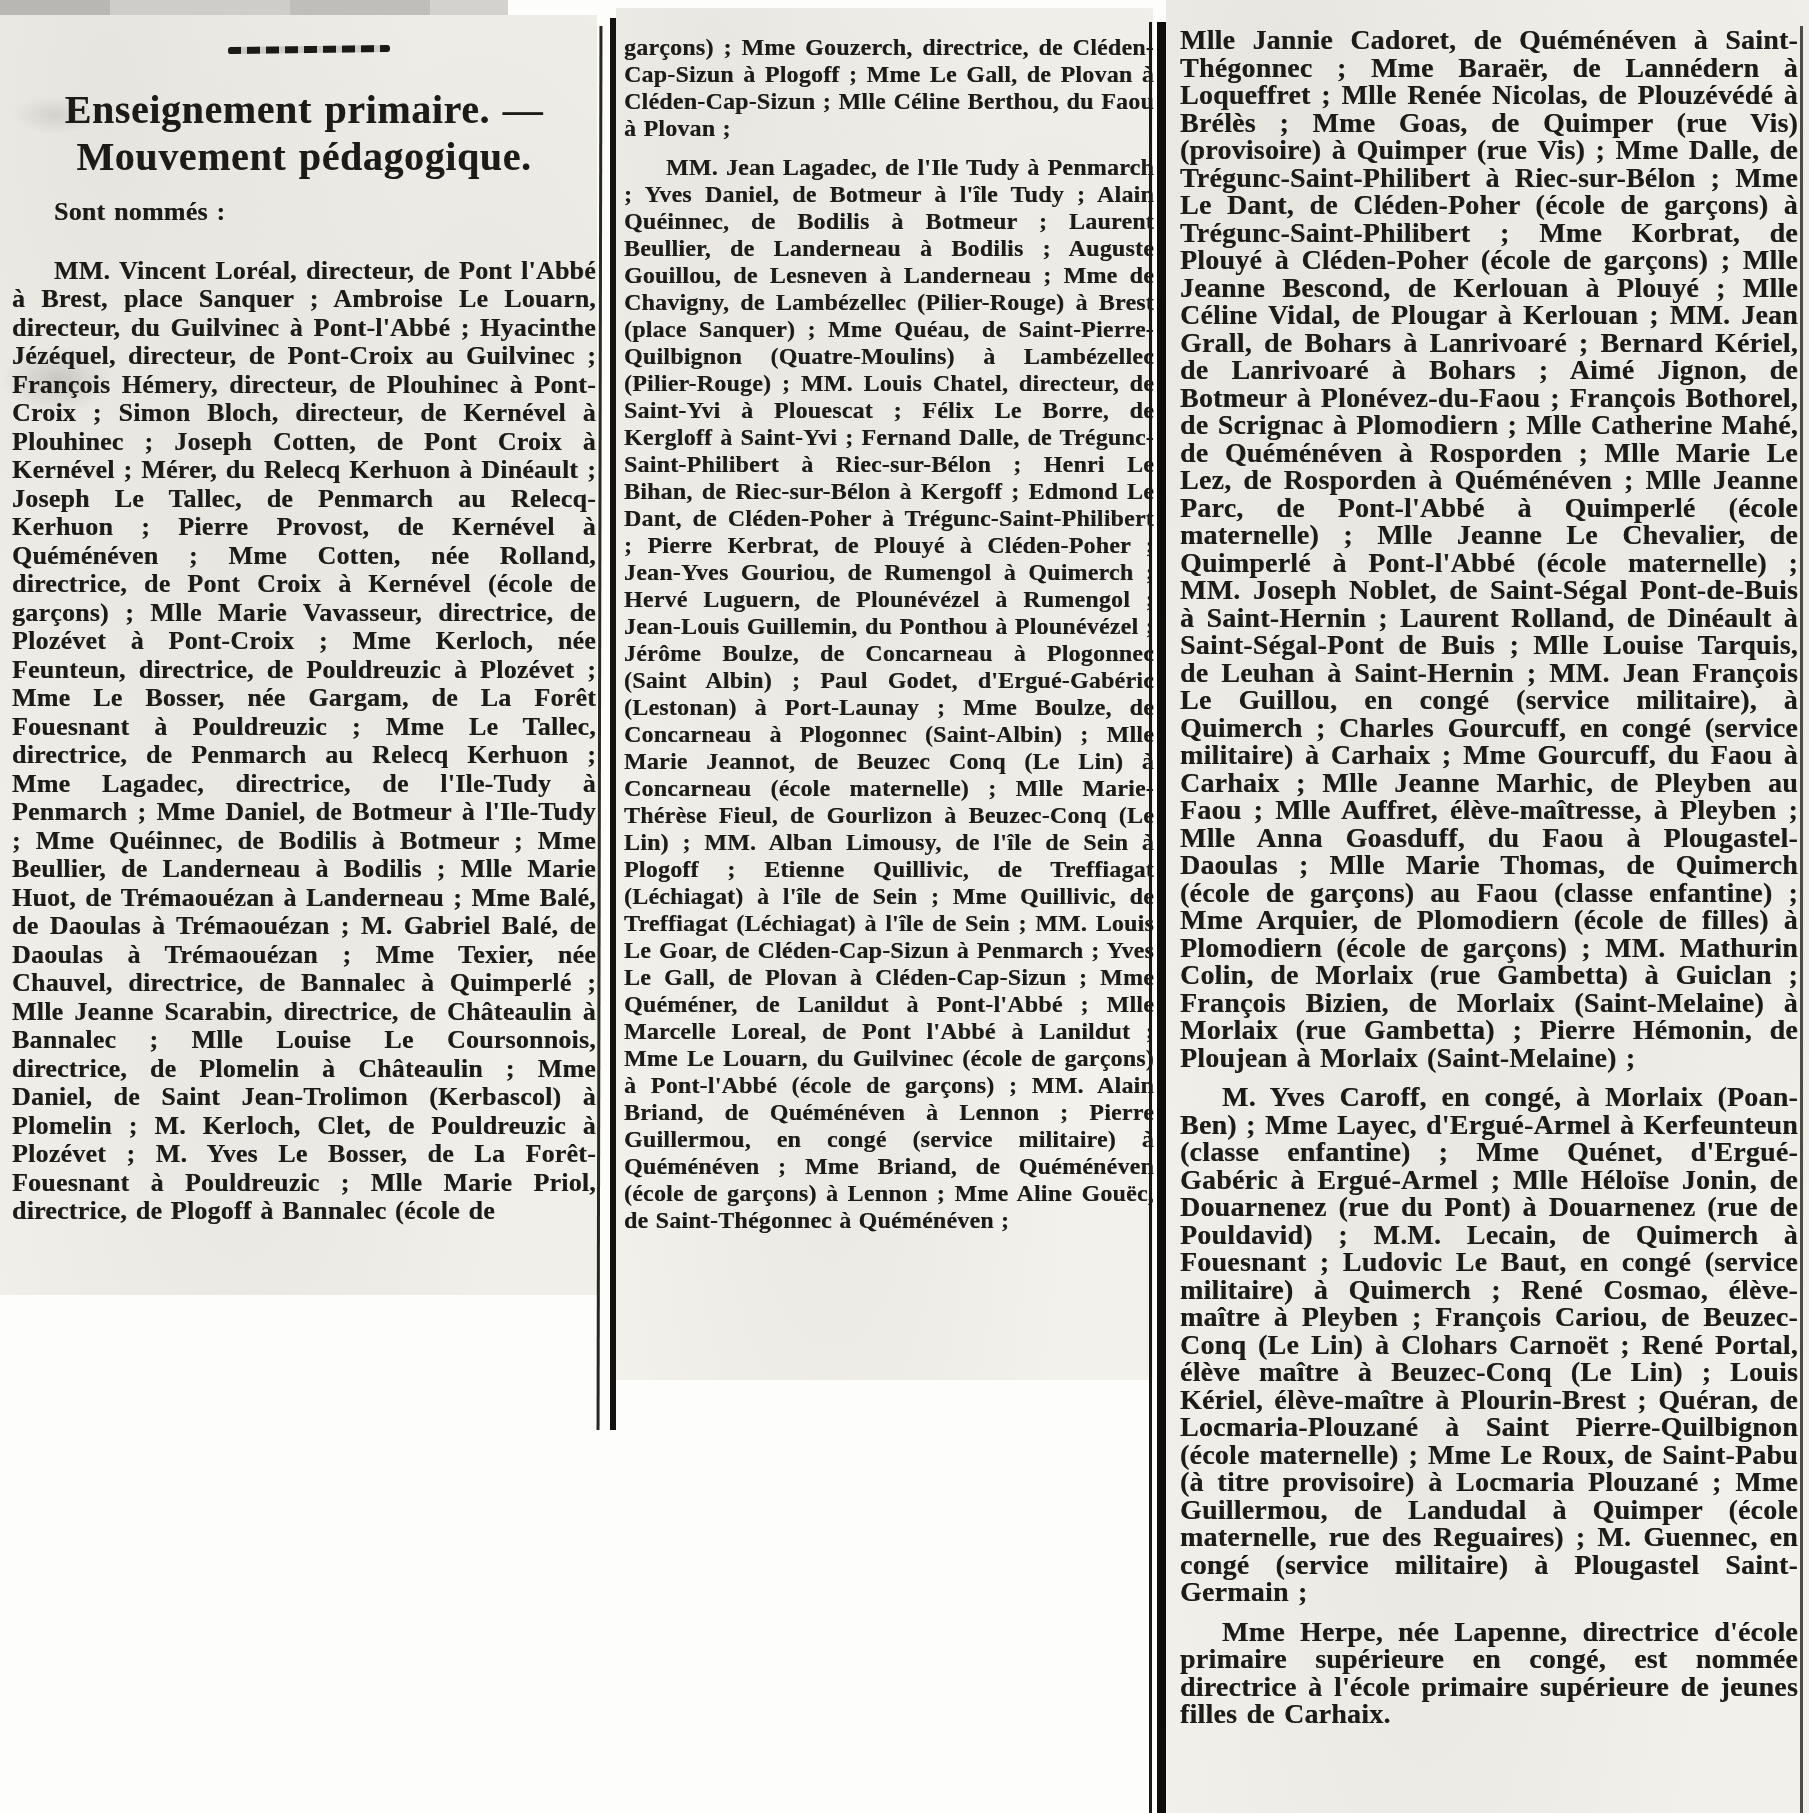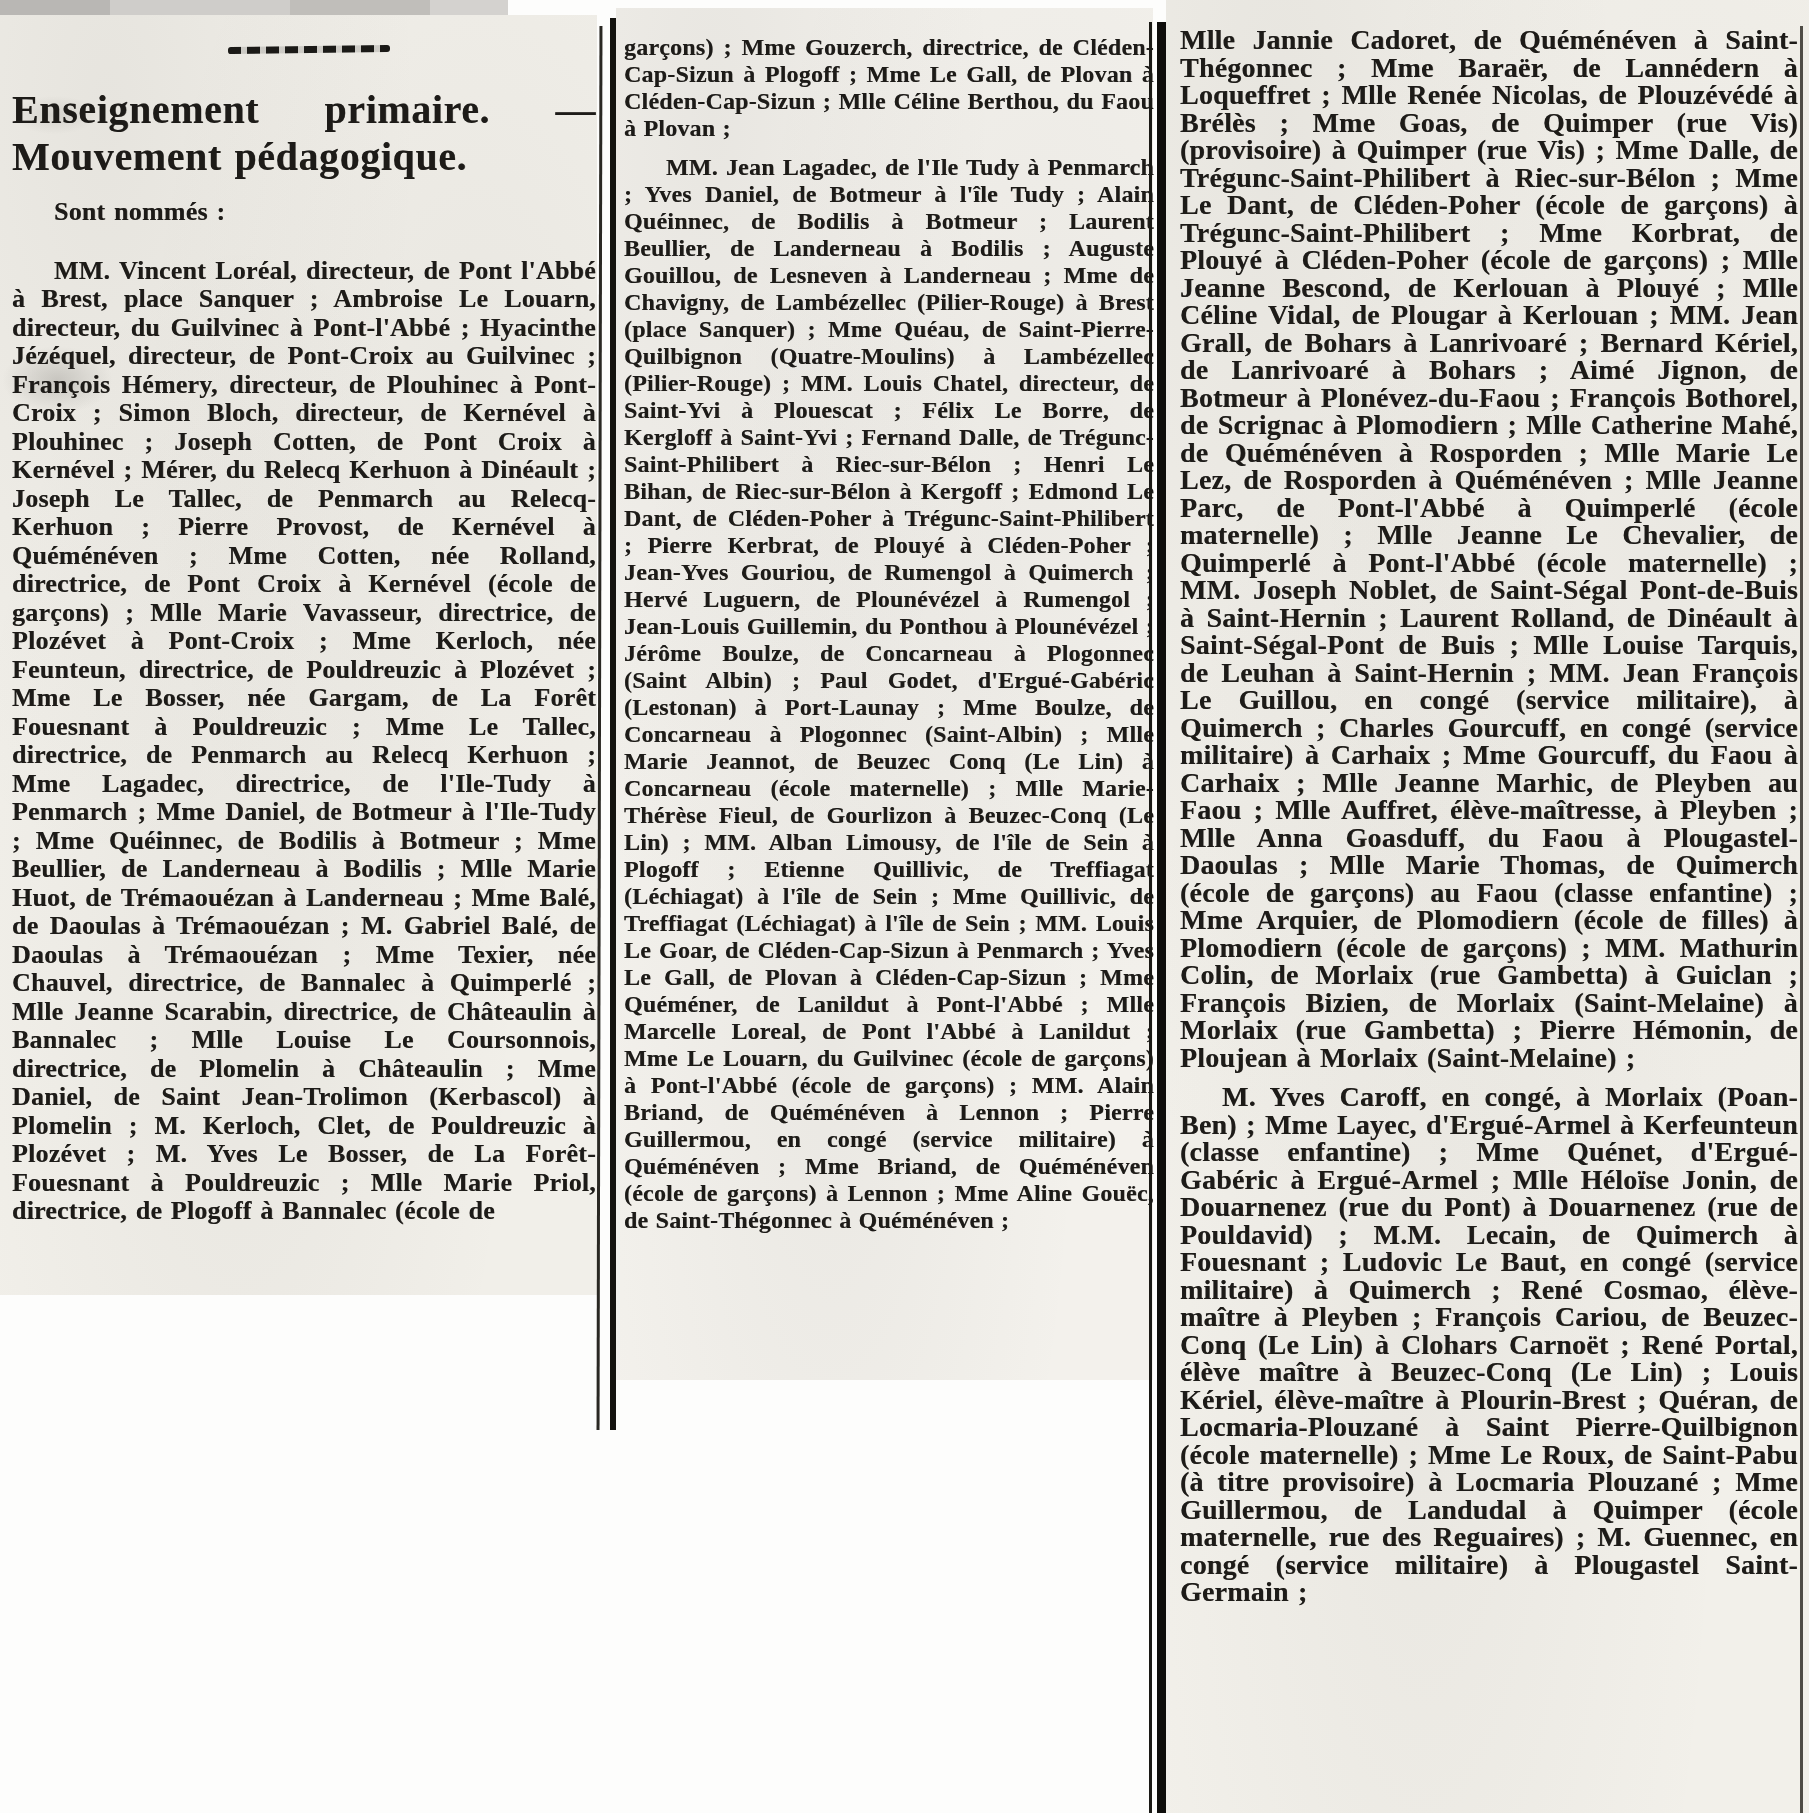--- a/index.html
+++ b/index.html
@@ -59,20 +59,21 @@
     text-shadow: 0.3px 0.3px 0 rgba(25,22,18,0.55);
   }
   .col1 { left: 12px;  top: 86px;  width: 584px; font-size: 26px;   line-height: 28.5px; }
   .col2 { left: 624px; top: 34px;  width: 530px; font-size: 24px;   line-height: 27px; word-spacing: 1px; }
   .col3 { left: 1180px;top: 26px;  width: 618px; font-size: 28px; line-height: 27.5px; }
 
   .headline {
     margin: 0 0 18px 0;
     font-size: 40px;
     line-height: 47px;
+    text-align: center;
     letter-spacing: 0.6px;
     font-weight: bold;
   }
   .para { margin: 0; text-indent: 42px; }
   .para + .para { margin-top: 12px; }
   .para.cont { text-indent: 0; }
   .para.intro { margin-bottom: 30px; }
 </style>
 </head>
 <body>
@@ -102,17 +103,18 @@
     <p class="para cont">garçons) ; Mme Gouzerch, directrice, de Cléden-Cap-Sizun à Plogoff ; Mme Le Gall, de Plovan à Cléden-Cap-Sizun ; Mlle Céline Berthou, du Faou à Plovan ;</p>
     <p class="para">MM. Jean Lagadec, de l'Ile Tudy à Penmarch ; Yves Daniel, de Botmeur à l'île Tudy ; Alain Quéinnec, de Bodilis à Botmeur ; Laurent Beullier, de Landerneau à Bodilis ; Auguste Gouillou, de Lesneven à Landerneau ; Mme de Chavigny, de Lambézellec (Pilier-Rouge) à Brest (place Sanquer) ; Mme Quéau, de Saint-Pierre-Quilbignon (Quatre-Moulins) à Lambézellec (Pilier-Rouge) ; MM. Louis Chatel, directeur, de Saint-Yvi à Plouescat ; Félix Le Borre, de Kergloff à Saint-Yvi ; Fernand Dalle, de Trégunc-Saint-Philibert à Riec-sur-Bélon ; Henri Le Bihan, de Riec-sur-Bélon à Kergoff ; Edmond Le Dant, de Cléden-Poher à Trégunc-Saint-Philibert ; Pierre Kerbrat, de Plouyé à Cléden-Poher ; Jean-Yves Gouriou, de Rumengol à Quimerch ; Hervé Luguern, de Plounévézel à Rumengol ; Jean-Louis Guillemin, du Ponthou à Plounévézel ; Jérôme Boulze, de Concarneau à Plogonnec (Saint Albin) ; Paul Godet, d'Ergué-Gabéric (Lestonan) à Port-Launay ; Mme Boulze, de Concarneau à Plogonnec (Saint-Albin) ; Mlle Marie Jeannot, de Beuzec Conq (Le Lin) à Concarneau (école maternelle) ; Mlle Marie-Thérèse Fieul, de Gourlizon à Beuzec-Conq (Le Lin) ; MM. Alban Limousy, de l'île de Sein à Plogoff ; Etienne Quillivic, de Treffiagat (Léchiagat) à l'île de Sein ; Mme Quillivic, de Treffiagat (Léchiagat) à l'île de Sein ; MM. Louis Le Goar, de Cléden-Cap-Sizun à Penmarch ; Yves Le Gall, de Plovan à Cléden-Cap-Sizun ; Mme Quéméner, de Lanildut à Pont-l'Abbé ; Mlle Marcelle Loreal, de Pont l'Abbé à Lanildut ; Mme Le Louarn, du Guilvinec (école de garçons) à Pont-l'Abbé (école de garçons) ; MM. Alain Briand, de Quéménéven à Lennon ; Pierre Guillermou, en congé (service militaire) à Quéménéven ; Mme Briand, de Quéménéven (école de garçons) à Lennon ; Mme Aline Gouëc, de Saint-Thégonnec à Quéménéven ;</p>
   </section>
 
   <div class="rule rule-c-thin"></div>
   <div class="rule rule-c-thick"></div>
 
   <section class="col col3">
     <p class="para cont">Mlle Jannie Cadoret, de Quéménéven à Saint-Thégonnec ; Mme Baraër, de Lannédern à Loqueffret ; Mlle Renée Nicolas, de Plouzévédé à Brélès ; Mme Goas, de Quimper (rue Vis) (provisoire) à Quimper (rue Vis) ; Mme Dalle, de Trégunc-Saint-Philibert à Riec-sur-Bélon ; Mme Le Dant, de Cléden-Poher (école de garçons) à Trégunc-Saint-Philibert ; Mme Korbrat, de Plouyé à Cléden-Poher (école de garçons) ; Mlle Jeanne Bescond, de Kerlouan à Plouyé ; Mlle Céline Vidal, de Plougar à Kerlouan ; MM. Jean Grall, de Bohars à Lanrivoaré ; Bernard Kériel, de Lanrivoaré à Bohars ; Aimé Jignon, de Botmeur à Plonévez-du-Faou ; François Bothorel, de Scrignac à Plomodiern ; Mlle Catherine Mahé, de Quéménéven à Rosporden ; Mlle Marie Le Lez, de Rosporden à Quéménéven ; Mlle Jeanne Parc, de Pont-l'Abbé à Quimperlé (école maternelle) ; Mlle Jeanne Le Chevalier, de Quimperlé à Pont-l'Abbé (école maternelle) ; MM. Joseph Noblet, de Saint-Ségal Pont-de-Buis à Saint-Hernin ; Laurent Rolland, de Dinéault à Saint-Ségal-Pont de Buis ; Mlle Louise Tarquis, de Leuhan à Saint-Hernin ; MM. Jean François Le Guillou, en congé (service militaire), à Quimerch ; Charles Gourcuff, en congé (service militaire) à Carhaix ; Mme Gourcuff, du Faou à Carhaix ; Mlle Jeanne Marhic, de Pleyben au Faou ; Mlle Auffret, élève-maîtresse, à Pleyben ; Mlle Anna Goasduff, du Faou à Plougastel-Daoulas ; Mlle Marie Thomas, de Quimerch (école de garçons) au Faou (classe enfantine) ; Mme Arquier, de Plomodiern (école de filles) à Plomodiern (école de garçons) ; MM. Mathurin Colin, de Morlaix (rue Gambetta) à Guiclan ; François Bizien, de Morlaix (Saint-Melaine) à Morlaix (rue Gambetta) ; Pierre Hémonin, de Ploujean à Morlaix (Saint-Melaine) ;</p>
     <p class="para">M. Yves Caroff, en congé, à Morlaix (Poan-Ben) ; Mme Layec, d'Ergué-Armel à Kerfeunteun (classe enfantine) ; Mme Quénet, d'Ergué-Gabéric à Ergué-Armel ; Mlle Héloïse Jonin, de Douarnenez (rue du Pont) à Douarnenez (rue de Pouldavid) ; M.M. Lecain, de Quimerch à Fouesnant ; Ludovic Le Baut, en congé (service militaire) à Quimerch ; René Cosmao, élève-maître à Pleyben ; François Cariou, de Beuzec-Conq (Le Lin) à Clohars Carnoët ; René Portal, élève maître à Beuzec-Conq (Le Lin) ; Louis Kériel, élève-maître à Plourin-Brest ; Quéran, de Locmaria-Plouzané à Saint Pierre-Quilbignon (école maternelle) ; Mme Le Roux, de Saint-Pabu (à titre provisoire) à Locmaria Plouzané ; Mme Guillermou, de Landudal à Quimper (école maternelle, rue des Reguaires) ; M. Guennec, en congé (service militaire) à Plougastel Saint-Germain ;</p>
+    <p class="para">Mme Herpe, née Lapenne, directrice d'école primaire supérieure en congé, est nommée directrice à l'école primaire supérieure de jeunes filles de Carhaix.</p>
   </section>
 
   <div class="rule rule-right"></div>
 
 </div>
 
 </body></html>

